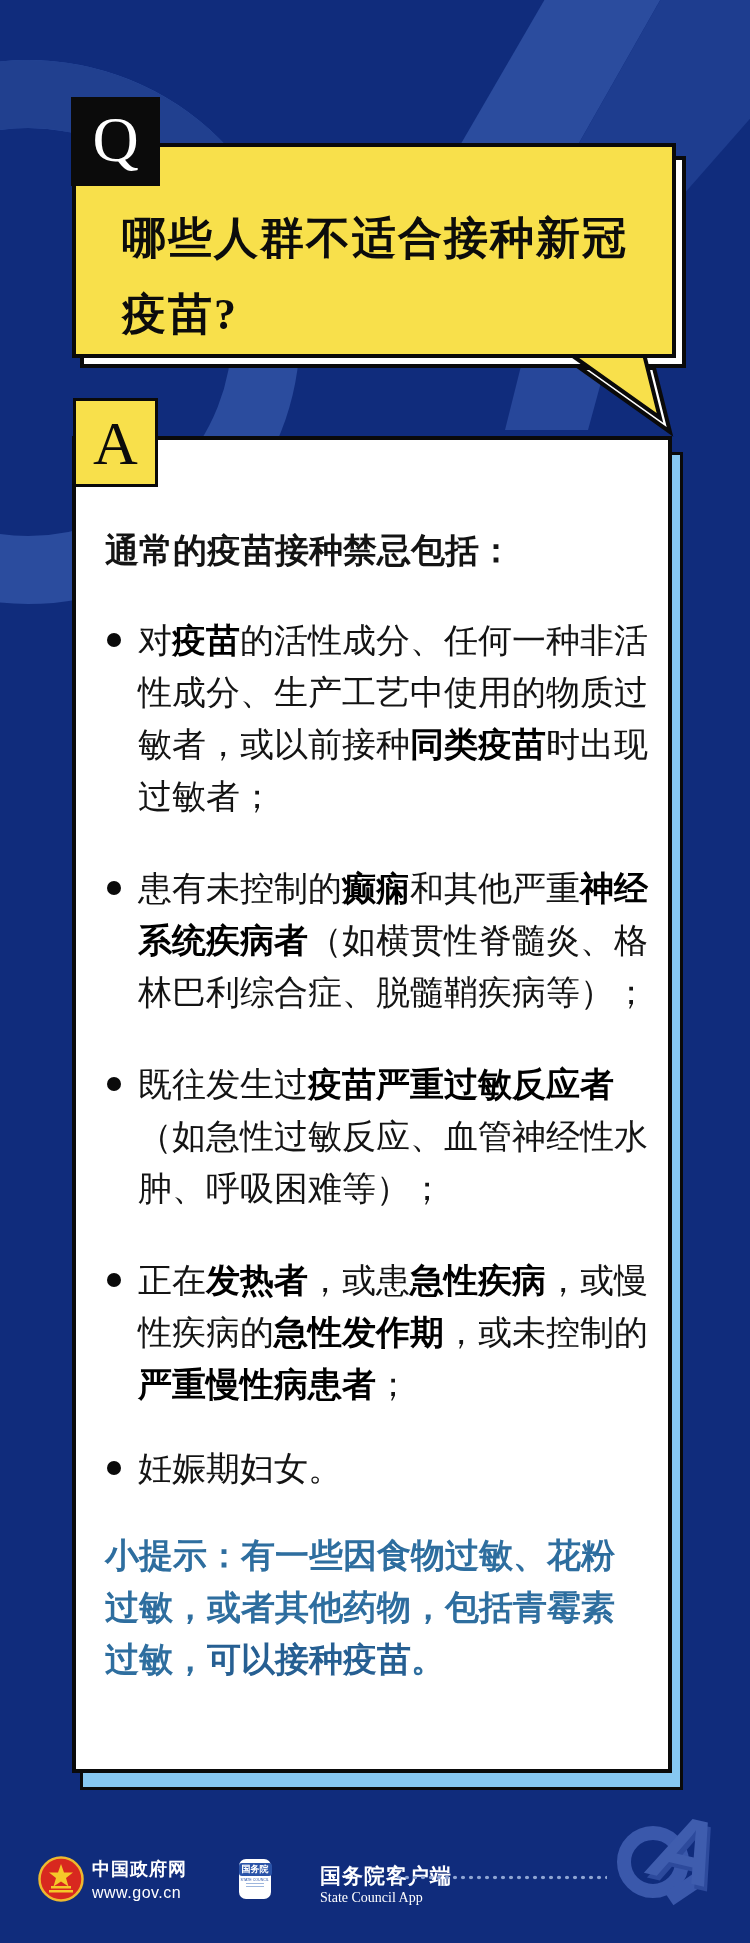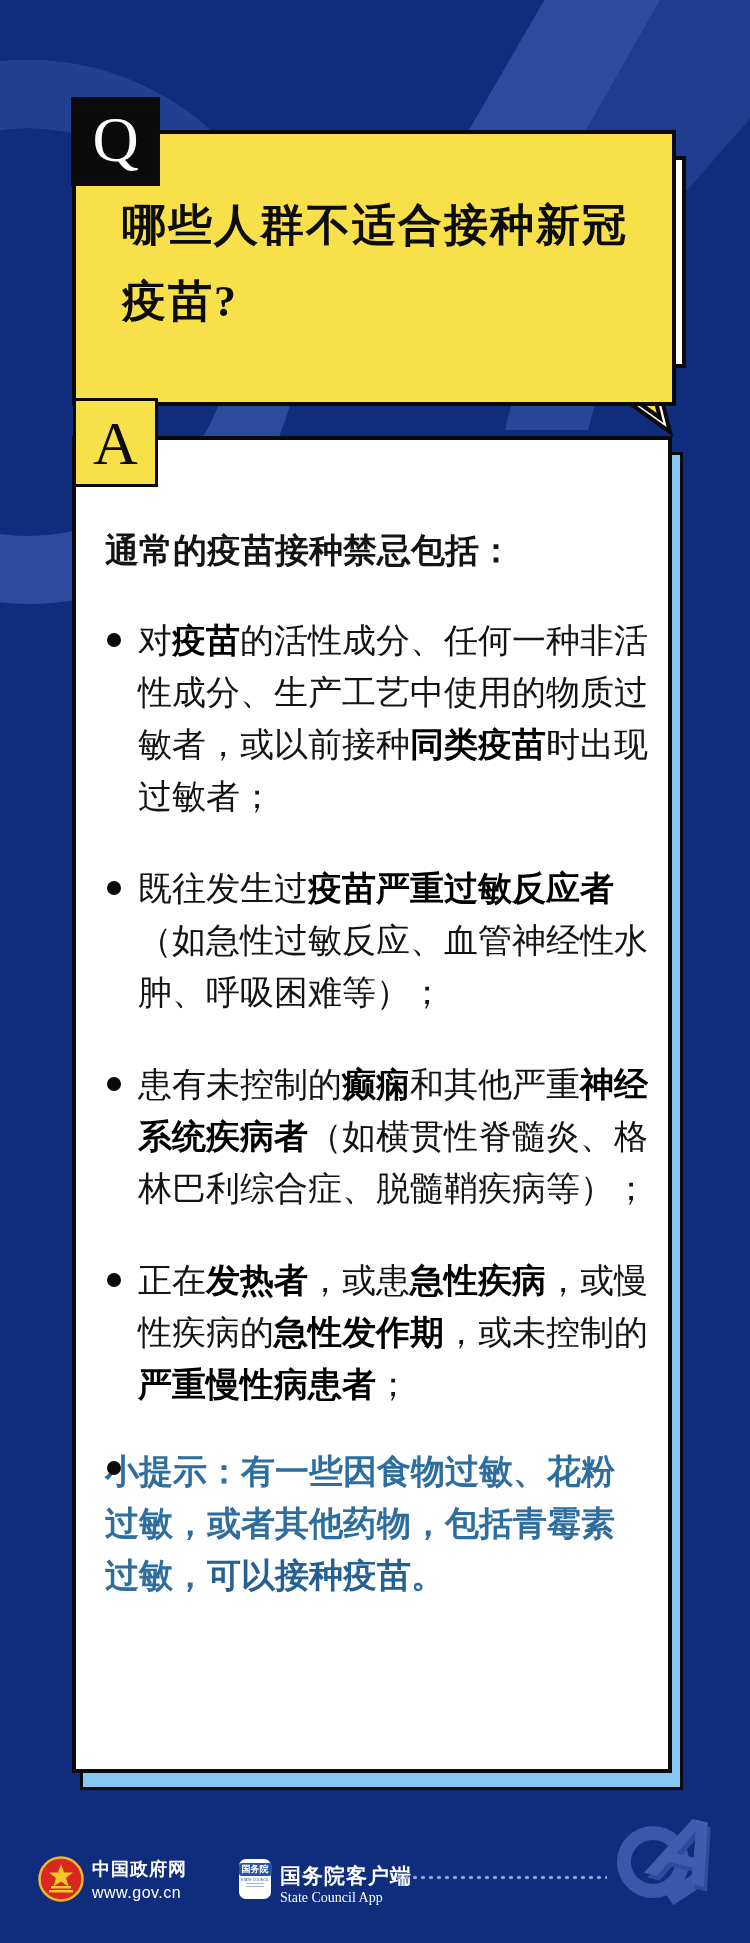--- a/index.html
+++ b/index.html
@@ -13,21 +13,21 @@
   .wm { position:absolute; pointer-events:none; }
   .wm-top { left:0; top:0; }
   .wm-bottom { left:608px; top:1782px; }
 
   
   .q-shadow {
     position:absolute; left:80px; top:156px; width:606px; height:212px;
     background:#ffffff; border:4px solid #0a0a0a;
   }
   .q-box {
-    position:absolute; left:72px; top:130px; width:604px; height:276px;
+    position:absolute; left:72px; top:143px; width:604px; height:215px;
     background:#f8e04b; border:4px solid #0a0a0a;
     padding:54px 38px 0 46px;
   }
   .q-text {
     font-family:"Liberation Serif","DejaVu Serif",serif;
     font-weight:800; font-size:44px; line-height:76px;
     letter-spacing:2px; color:#0c0c0c;
   }
   .q-tail { position:absolute; left:540px; top:352px; }
   .q-badge {
@@ -76,21 +76,21 @@
     width:543px;
   }
   .tip b { color:#265f92; }
 
   
   .footer { position:absolute; left:38px; top:1852px; display:flex; align-items:center; }
   .emblem { width:46px; height:46px; }
   .gov-col { margin-left:8px; color:#ffffff; }
   .gov-name { font-size:18px; font-weight:800; letter-spacing:1px; line-height:24px; }
   .gov-url  { font-size:16px; font-weight:400; margin-top:3px; letter-spacing:0.5px; }
-  .app-wrap { display:flex; align-items:center; margin-left:52px; }
+  .app-wrap { display:flex; align-items:center; margin-left:52px;gap:40px; }
   .app-icon {
     width:32px; height:40px; background:#ffffff; border-radius:7px;
     display:flex; flex-direction:column; align-items:center; padding-top:4px;
   }
   .app-icon-badge {
     background:#2a53a8; color:#ffffff; font-size:9px; font-weight:700;
     border-radius:3px; padding:1px 3px; line-height:11px; white-space:nowrap;
   }
   .app-icon-sub { color:#2a53a8; font-size:4px; margin-top:1px; white-space:nowrap; transform:scale(0.9); }
   .app-icon-lines { width:18px; height:6px; margin-top:1px;
@@ -125,24 +125,24 @@
 <div class="q-box">
   <div class="q-text">哪些人群不适合接种新冠疫苗?</div>
 </div>
 <div class="q-badge">Q</div>
 
 <div class="a-shadow"></div>
 <div class="a-card">
   <div class="intro">通常的疫苗接种禁忌包括：</div>
   <ul class="blist">
       <li class="bullet"><span class="dot"></span><span><span>对</span><b>疫苗</b><span>的活性成分、任何一种非活性成分、生产工艺中使用的物质过敏者，或以前接种</span><b>同类疫苗</b><span>时出现过敏者；</span></span></li>
+      <li class="bullet"><span class="dot"></span><span><span>患有未控制的</span><b>癫痫</b><span>和其他严重</span><b>神经系统疾病者</b><span>（如横贯性脊髓炎、格林巴利综合症、脱髓鞘疾病等）；</span></span></li>
       <li class="bullet"><span class="dot"></span><span><span>既往发生过</span><b>疫苗严重过敏反应者</b><span>（如急性过敏反应、血管神经性水肿、呼吸困难等）；</span></span></li>
-      <li class="bullet"><span class="dot"></span><span><span>患有未控制的</span><b>癫痫</b><span>和其他严重</span><b>神经系统疾病者</b><span>（如横贯性脊髓炎、格林巴利综合症、脱髓鞘疾病等）；</span></span></li>
       <li class="bullet"><span class="dot"></span><span><span>正在</span><b>发热者</b><span>，或患</span><b>急性疾病</b><span>，或慢性疾病的</span><b>急性发作期</b><span>，或未控制的</span><b>严重慢性病患者</b><span>；</span></span></li>
-      <li class="bullet"><span class="dot"></span></li>
+      <li class="bullet"><span class="dot"></span><span><span>妊娠期妇女。</span></span></li>
     </ul>
   <div class="tip"><span>小提示：有一些因食物过敏、花粉过敏，或者其他药物，包括青霉素过敏，</span><b>可以接种疫苗</b><span>。</span></div>
 </div>
 <div class="a-badge">A</div>
 
 <div class="footer">
   <svg class="emblem" viewBox="0 0 46 46">
     <circle cx="23" cy="23" r="21.5" fill="#d8281f" stroke="#edb92e" stroke-width="2.5"></circle>
     <polygon points="23,8 26,16.5 35,16.5 28,22 30.5,30.5 23,25.5 15.5,30.5 18,22 11,16.5 20,16.5" fill="#f5c829"></polygon>
     <rect x="13" y="30" width="20" height="2.5" fill="#f5c829"></rect>

